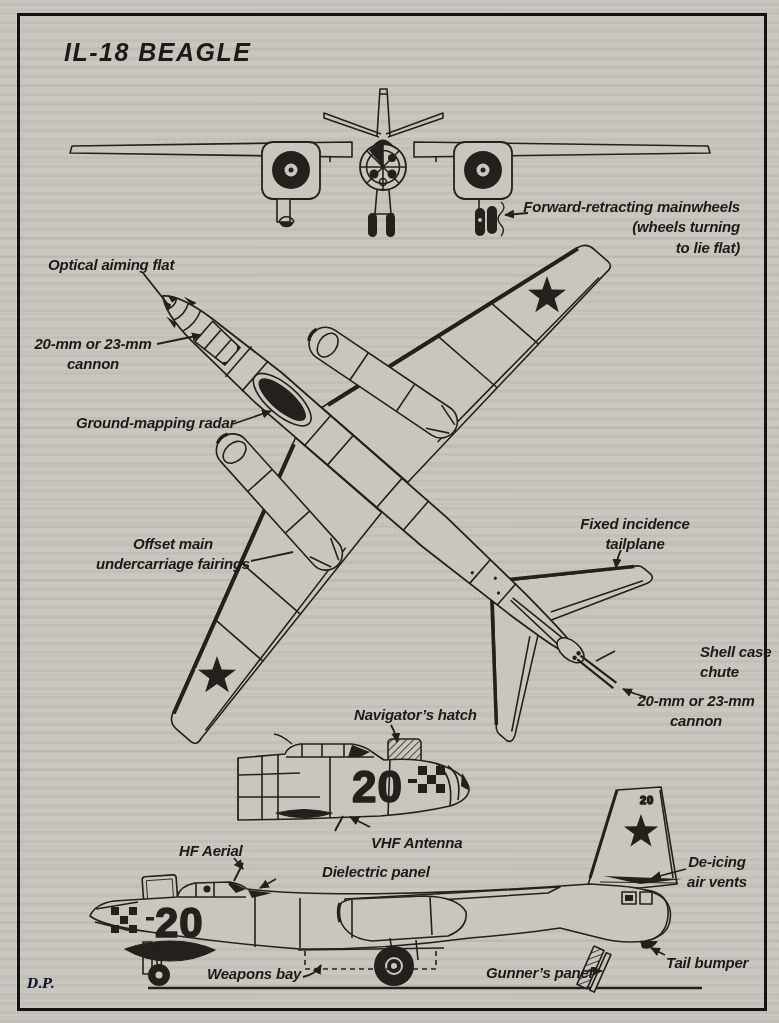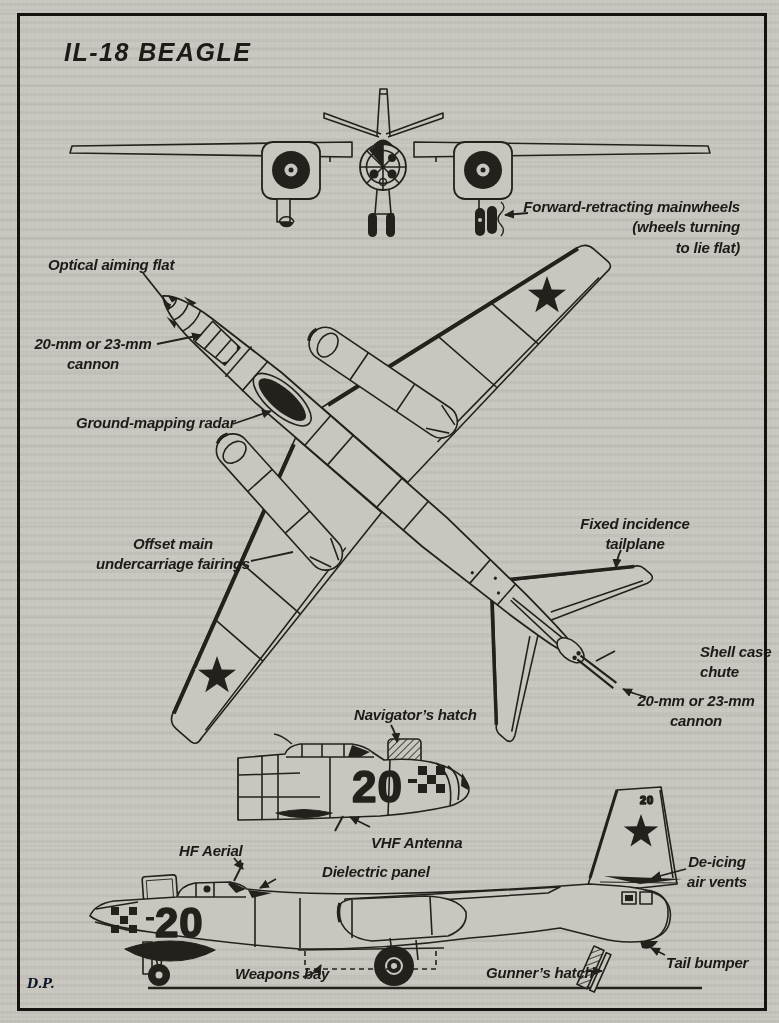--- a/index.html
+++ b/index.html
@@ -294,22 +294,22 @@
 
   <div class="lbl" style="left:371px;top:820px;margin-top:13px;">VHF Antenna</div>
 
   <div class="lbl" style="left:179px;top:841px;">HF Aerial</div>
 
   <div class="lbl" style="left:274px;top:862px;margin-left:48px;">Dielectric panel</div>
 
   <div class="lbl center" style="left:674px;top:852px;width:86px;">De-icing
 air vents</div>
 
-  <div class="lbl" style="left:207px;top:964px;margin-left:28px;">Weapons bay</div>
-
-  <div class="lbl" style="left:486px;top:963px;">Gunner’s hatch</div>
+  <div class="lbl" style="left:207px;top:964px;">Weapons bay</div>
+
+  <div class="lbl" style="left:486px;top:963px;">Gunner’s panel</div>
 
   <div class="lbl" style="left:666px;top:953px;">Tail bumper</div>
 
   <div id="signature">D.P.</div>
 
   <div class="frame"></div>
 </div>
 
 </body></html>

